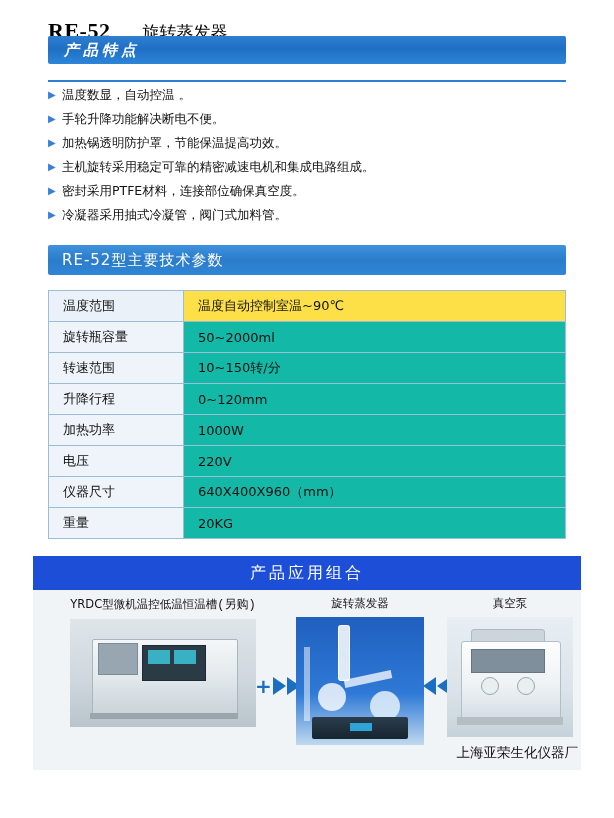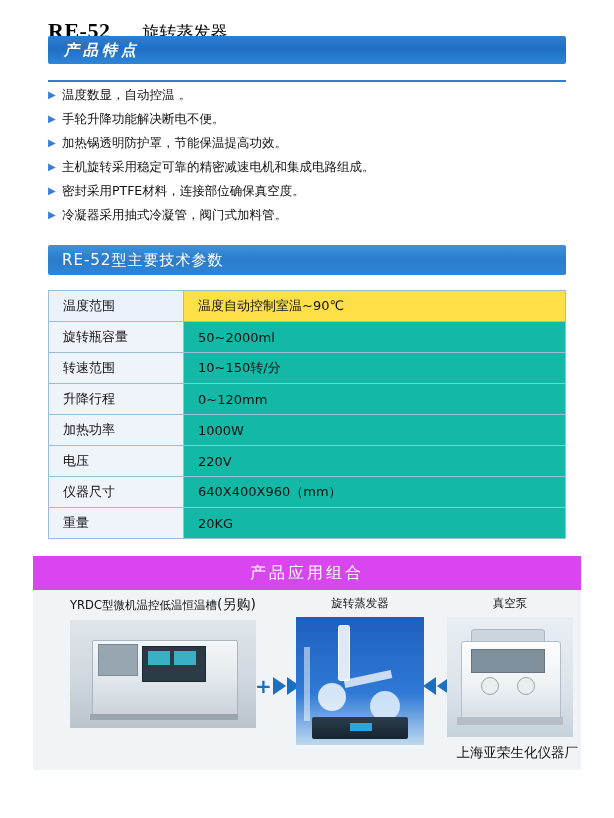--- a/index.html
+++ b/index.html
@@ -154,21 +154,21 @@
   .combo {
     position: absolute;
     left: 33px;
     top: 556px;
     width: 548px;
     height: 214px;
     background: #f1f4f6;
   }
   .combo-header {
     height: 34px;
-    background: #d946ef;
+    background: #1d4ed8;
     display: flex;
     align-items: center;
     justify-content: center;
   }
   .combo-header-text {
     font-family: "DejaVu Sans", sans-serif;
     font-size: 16px;
     color: #ffffff;
     letter-spacing: 3px;
   }
@@ -182,21 +182,22 @@
     text-align: center;
   }
   .combo-cap {
     font-family: "DejaVu Sans", sans-serif;
     font-size: 11.5px;
     color: #111;
     margin-bottom: 6px;
     white-space: nowrap;
   }
   .combo-cap .small {
-    font-size: 14px;
+    font-size: 12px;
+    font-family: Liberation Mono, monospace;
   }
   .col1 { left: 20px; width: 220px; }
   .col2 { left: 262px; width: 130px; }
   .col3 { left: 412px; width: 130px; }
 
   .photo {
     position: relative;
     overflow: hidden;
     border: 0;
   }

